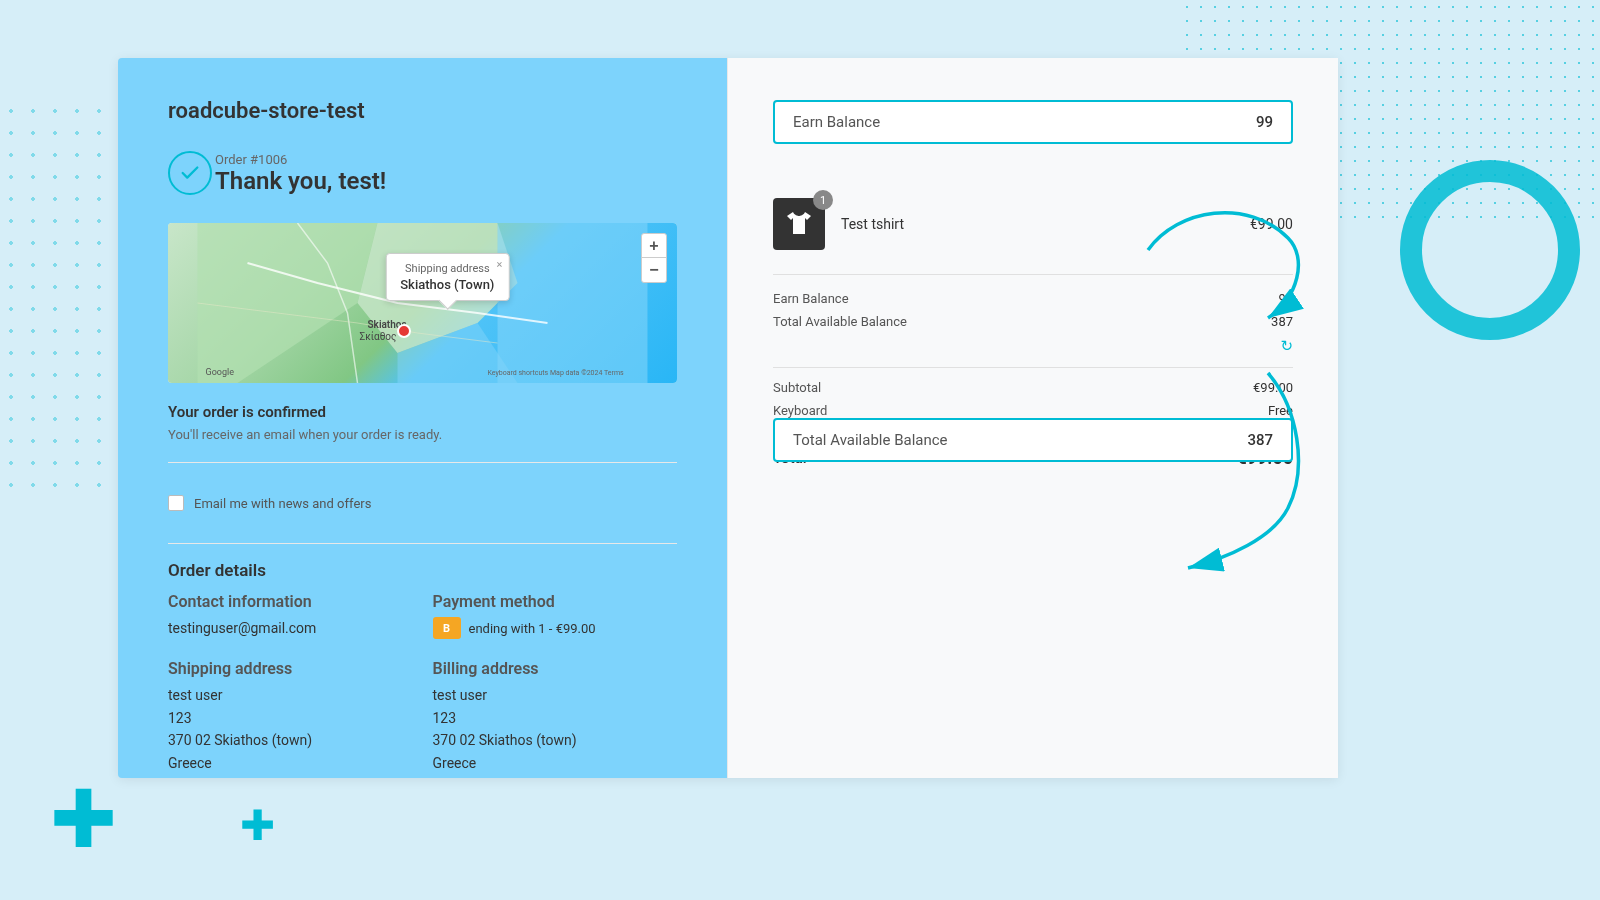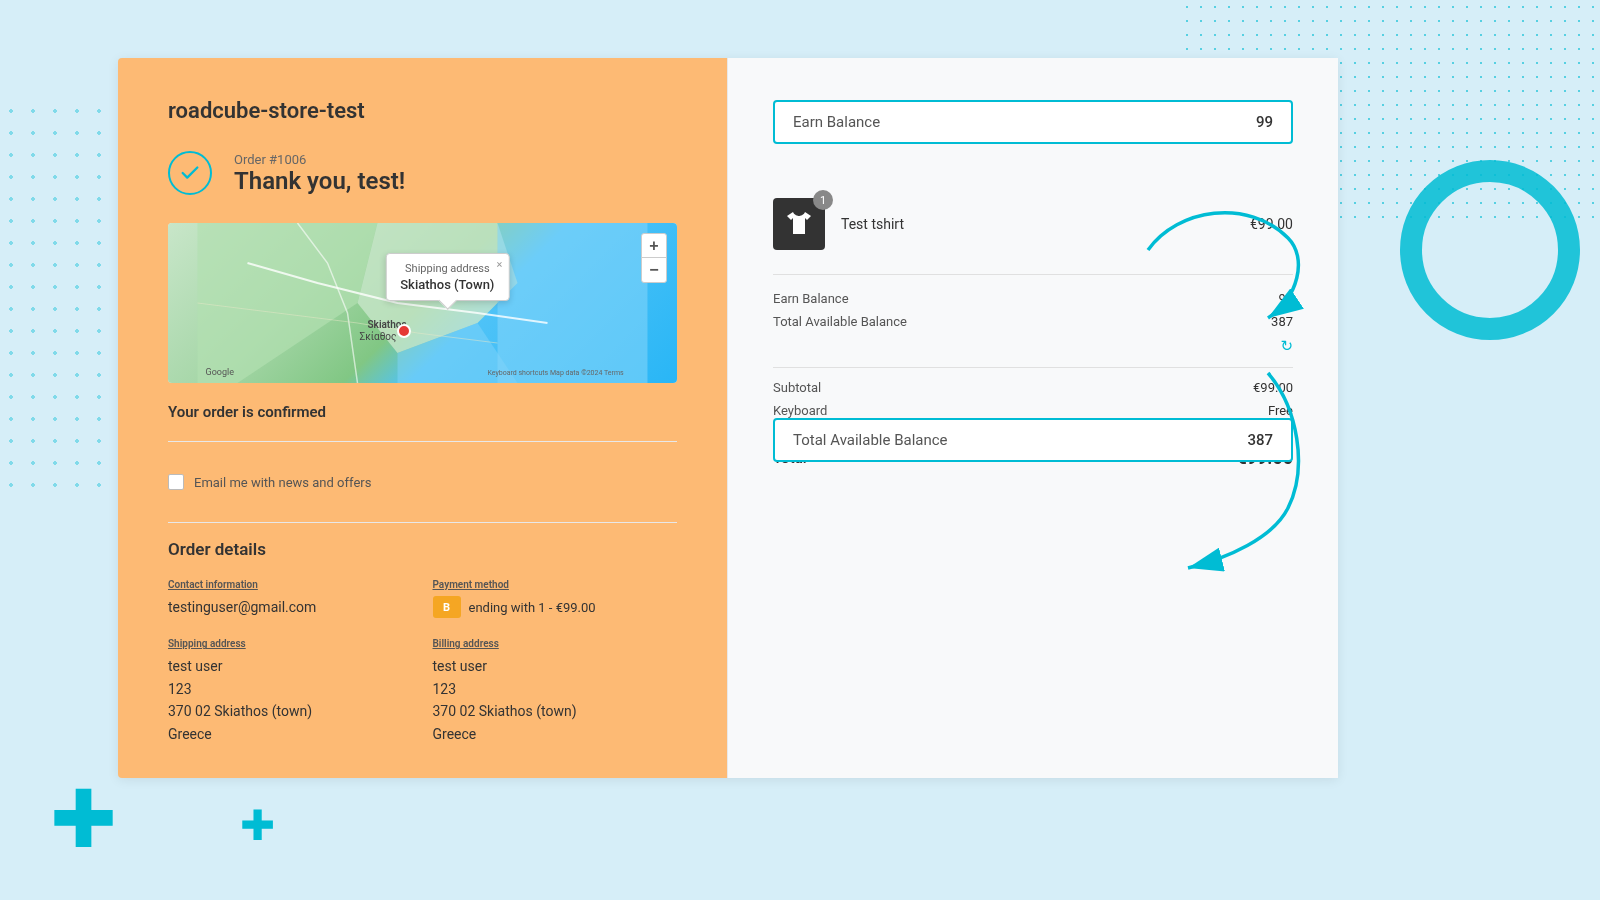--- a/index.html
+++ b/index.html
@@ -65,21 +65,21 @@
       font-weight: 300;
     }
 
     
     .main-card {
       position: absolute;
       top: 58px;
       left: 118px;
       width: 1220px;
       height: 720px;
-      background: #fdba74;
+      background: #7dd3fc;
       border-radius: 4px;
       display: flex;
       box-shadow: 0 2px 12px rgba(0,0,0,0.08);
     }
 
     
     .left-panel {
       width: 610px;
       padding: 40px 50px;
       border-right: 1px solid #e8e8e8;
@@ -89,21 +89,21 @@
     .store-name {
       font-size: 22px;
       font-weight: 600;
       color: #333;
       margin-bottom: 28px;
     }
 
     .order-header {
       display: flex;
       align-items: center;
-      gap: 22px;
+      gap: 3px;
       margin-bottom: 28px;
     }
 
     .check-circle {
       width: 44px;
       height: 44px;
       border-radius: 50%;
       border: 2px solid #00bcd4;
       display: flex;
       align-items: center;
@@ -286,35 +286,34 @@
       font-size: 13px;
       color: #555;
       text-align: center;
     }
 
     
     .order-details-title {
       font-size: 17px;
       font-weight: 600;
       color: #333;
-      margin-bottom: 20px;
+      margin-bottom: 12px;
     }
 
     .details-grid {
       display: grid;
       grid-template-columns: 1fr 1fr;
       gap: 20px;
     }
 
     .detail-section-title {
-      font-size: 10px;
+      font-size: 16px;
       font-weight: 600;
       color: #555;
       margin-bottom: 6px;
-      text-decoration: underline;
     }
 
     .detail-text {
       font-size: 14px;
       color: #333;
       line-height: 1.6;
     }
 
     .payment-method-row {
       display: flex;
@@ -587,20 +586,21 @@
 
         <div class="map-zoom-controls">
           <button class="map-zoom-btn">+</button>
           <button class="map-zoom-btn">−</button>
         </div>
       </div>
     </div>
 
     <div class="confirmed-section">
       <div class="confirmed-title">Your order is confirmed</div>
+      <div class="confirmed-text">You'll receive an email when your order is ready.</div>
     </div>
 
     <div class="divider"></div>
 
     <div class="checkbox-row">
       <div class="checkbox"></div>
       <div class="checkbox-label">Email me with news and offers</div>
     </div>
 
     <div class="divider"></div>

